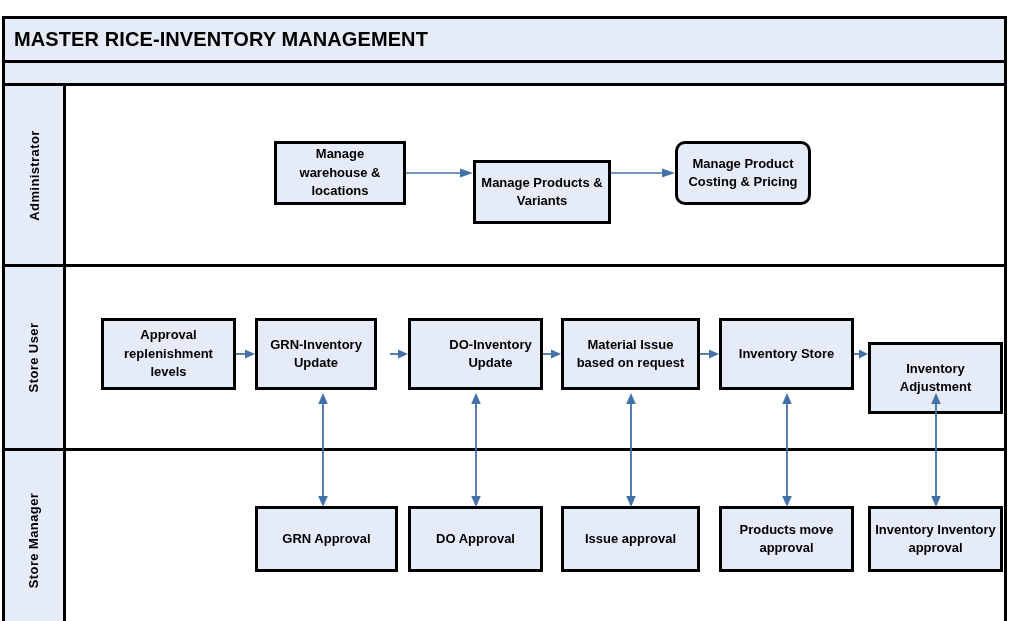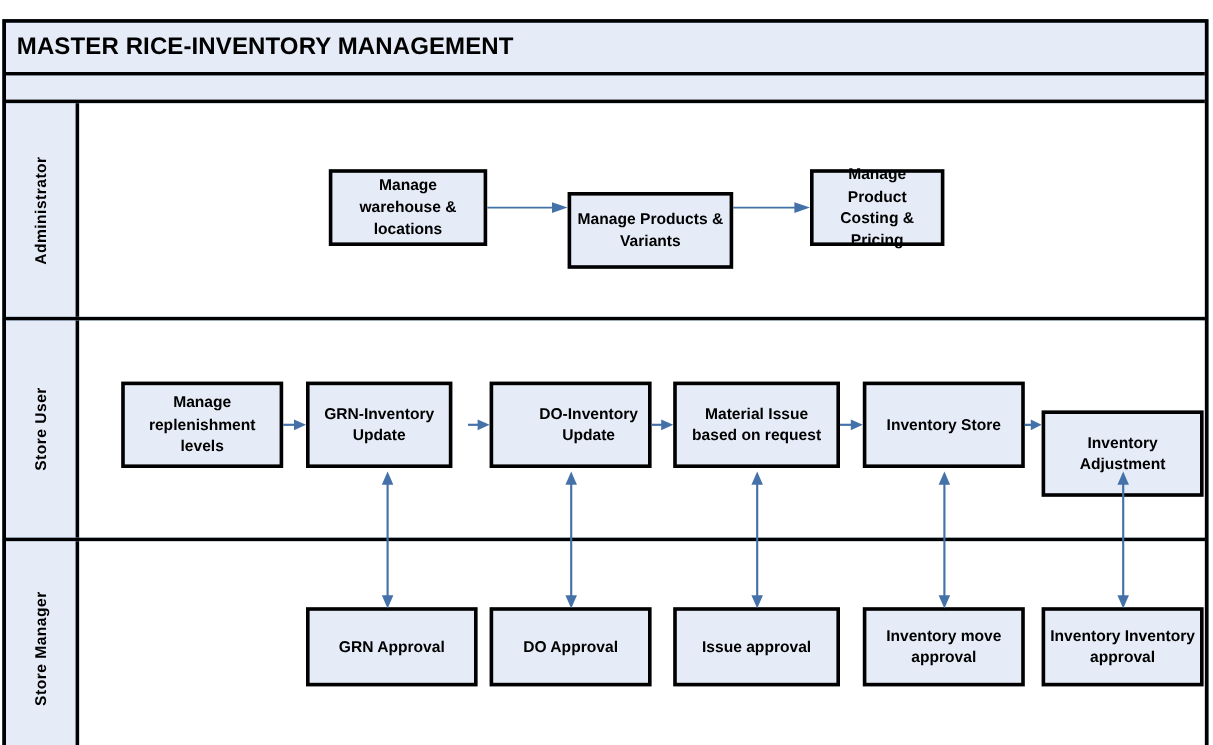--- a/index.html
+++ b/index.html
@@ -151,21 +151,21 @@
       <div class="lane-label">
         <span>Administrator</span>
       </div>
       <div class="lane-body">
         <div class="node" style="left:208px; top:55px; width:132px; height:64px;">
           <span>Manage warehouse &amp; locations</span>
         </div>
         <div class="node" style="left:407px; top:55px; width:138px; height:64px;margin-top:19px;">
           <span>Manage Products &amp; Variants</span>
         </div>
-        <div class="node" style="left:609px; top:55px; width:112px; height:64px;">
+        <div class="node" style="left:609px; top:55px; width:136px; height:64px;border-radius:10px;">
           <span>Manage Product Costing &amp; Pricing</span>
         </div>
 
         <div class="h-arrow" style="left:340px; top:81px; width:67px;">
           <svg width="67" height="12" viewBox="0 0 67 12">
             <line x1="0" y1="6" x2="56" y2="6" stroke="#4472a8" stroke-width="1.6"></line>
             <polygon points="54,1.5 67,6 54,10.5" fill="#4472a8"></polygon>
           </svg>
         </div>
         <div class="h-arrow" style="left:545px; top:81px; width:64px;">
@@ -176,21 +176,21 @@
         </div>
       </div>
     </div>
 
     <div class="lane lane-divider" style="top:248px; height:184px;">
       <div class="lane-label">
         <span>Store User</span>
       </div>
       <div class="lane-body">
         <div class="node" style="left:35px; top:51px; width:135px; height:72px;">
-          <span>Manage replenishment levels</span>
+          <span>Approval replenishment levels</span>
         </div>
         <div class="node" style="left:189px; top:51px; width:122px; height:72px;">
           <span>GRN-Inventory Update</span>
         </div>
         <div class="node" style="left:342px; top:51px; width:135px; height:72px;padding-left:34px;">
           <span>DO-Inventory Update</span>
         </div>
         <div class="node" style="left:495px; top:51px; width:139px; height:72px;">
           <span>Material Issue based on request</span>
         </div>
@@ -242,21 +242,21 @@
         <div class="node" style="left:189px; top:55px; width:143px; height:66px;">
           <span>GRN Approval</span>
         </div>
         <div class="node" style="left:342px; top:55px; width:135px; height:66px;">
           <span>DO Approval</span>
         </div>
         <div class="node" style="left:495px; top:55px; width:139px; height:66px;">
           <span>Issue approval</span>
         </div>
         <div class="node" style="left:653px; top:55px; width:135px; height:66px;">
-          <span>Inventory move approval</span>
+          <span>Products move approval</span>
         </div>
         <div class="node" style="left:802px; top:55px; width:135px; height:66px;">
           <span>Inventory Inventory approval</span>
         </div>
       </div>
     </div>
 
     <div class="v-arrow" style="left:311px; top:374px; height:114px;">
       <svg width="14" height="114" viewBox="0 0 14 114">
         <line x1="7" y1="9" x2="7" y2="105" stroke="#4472a8" stroke-width="1.8"></line>

